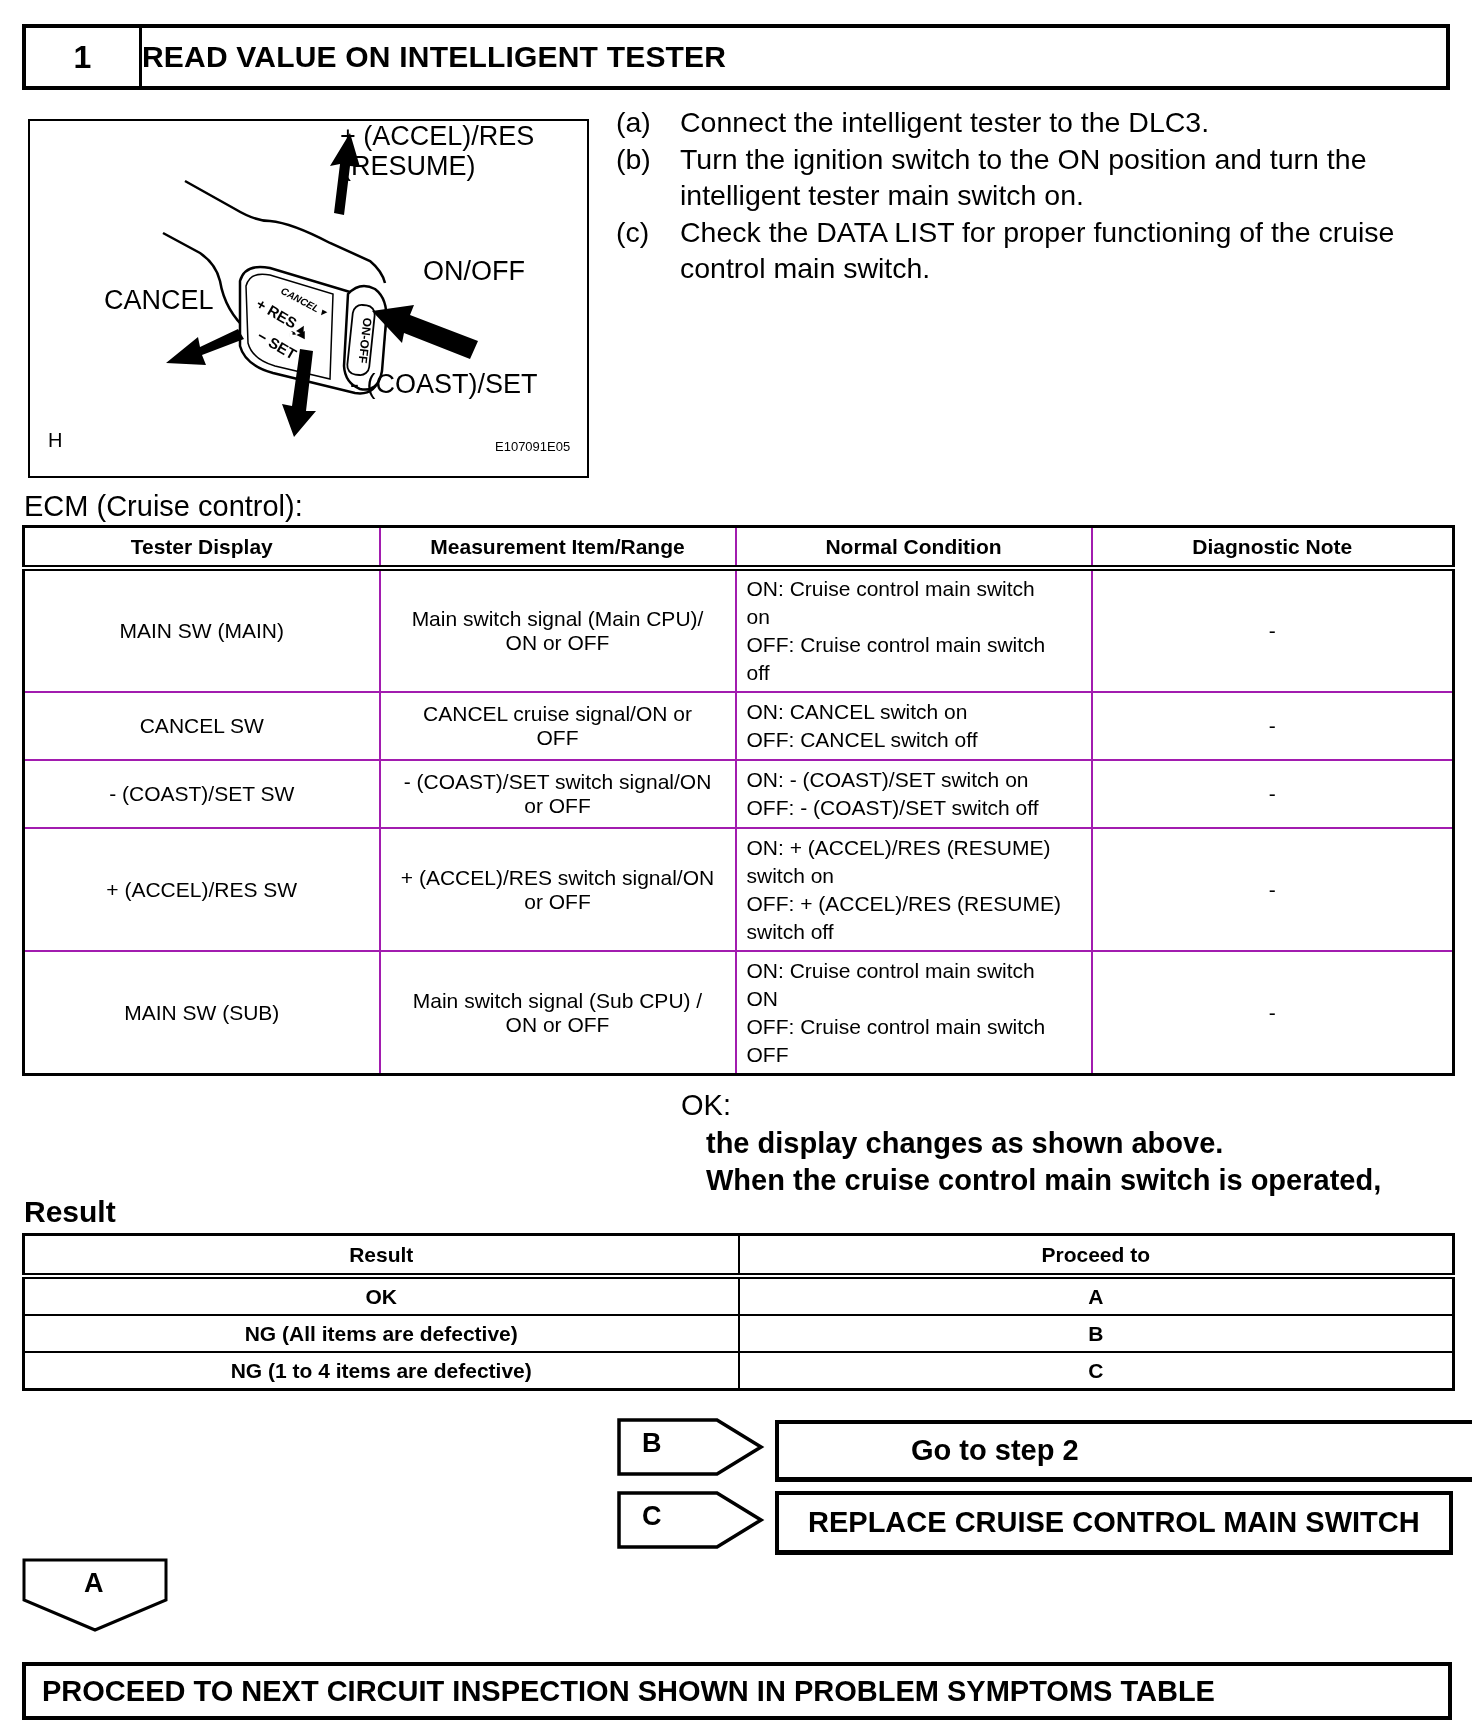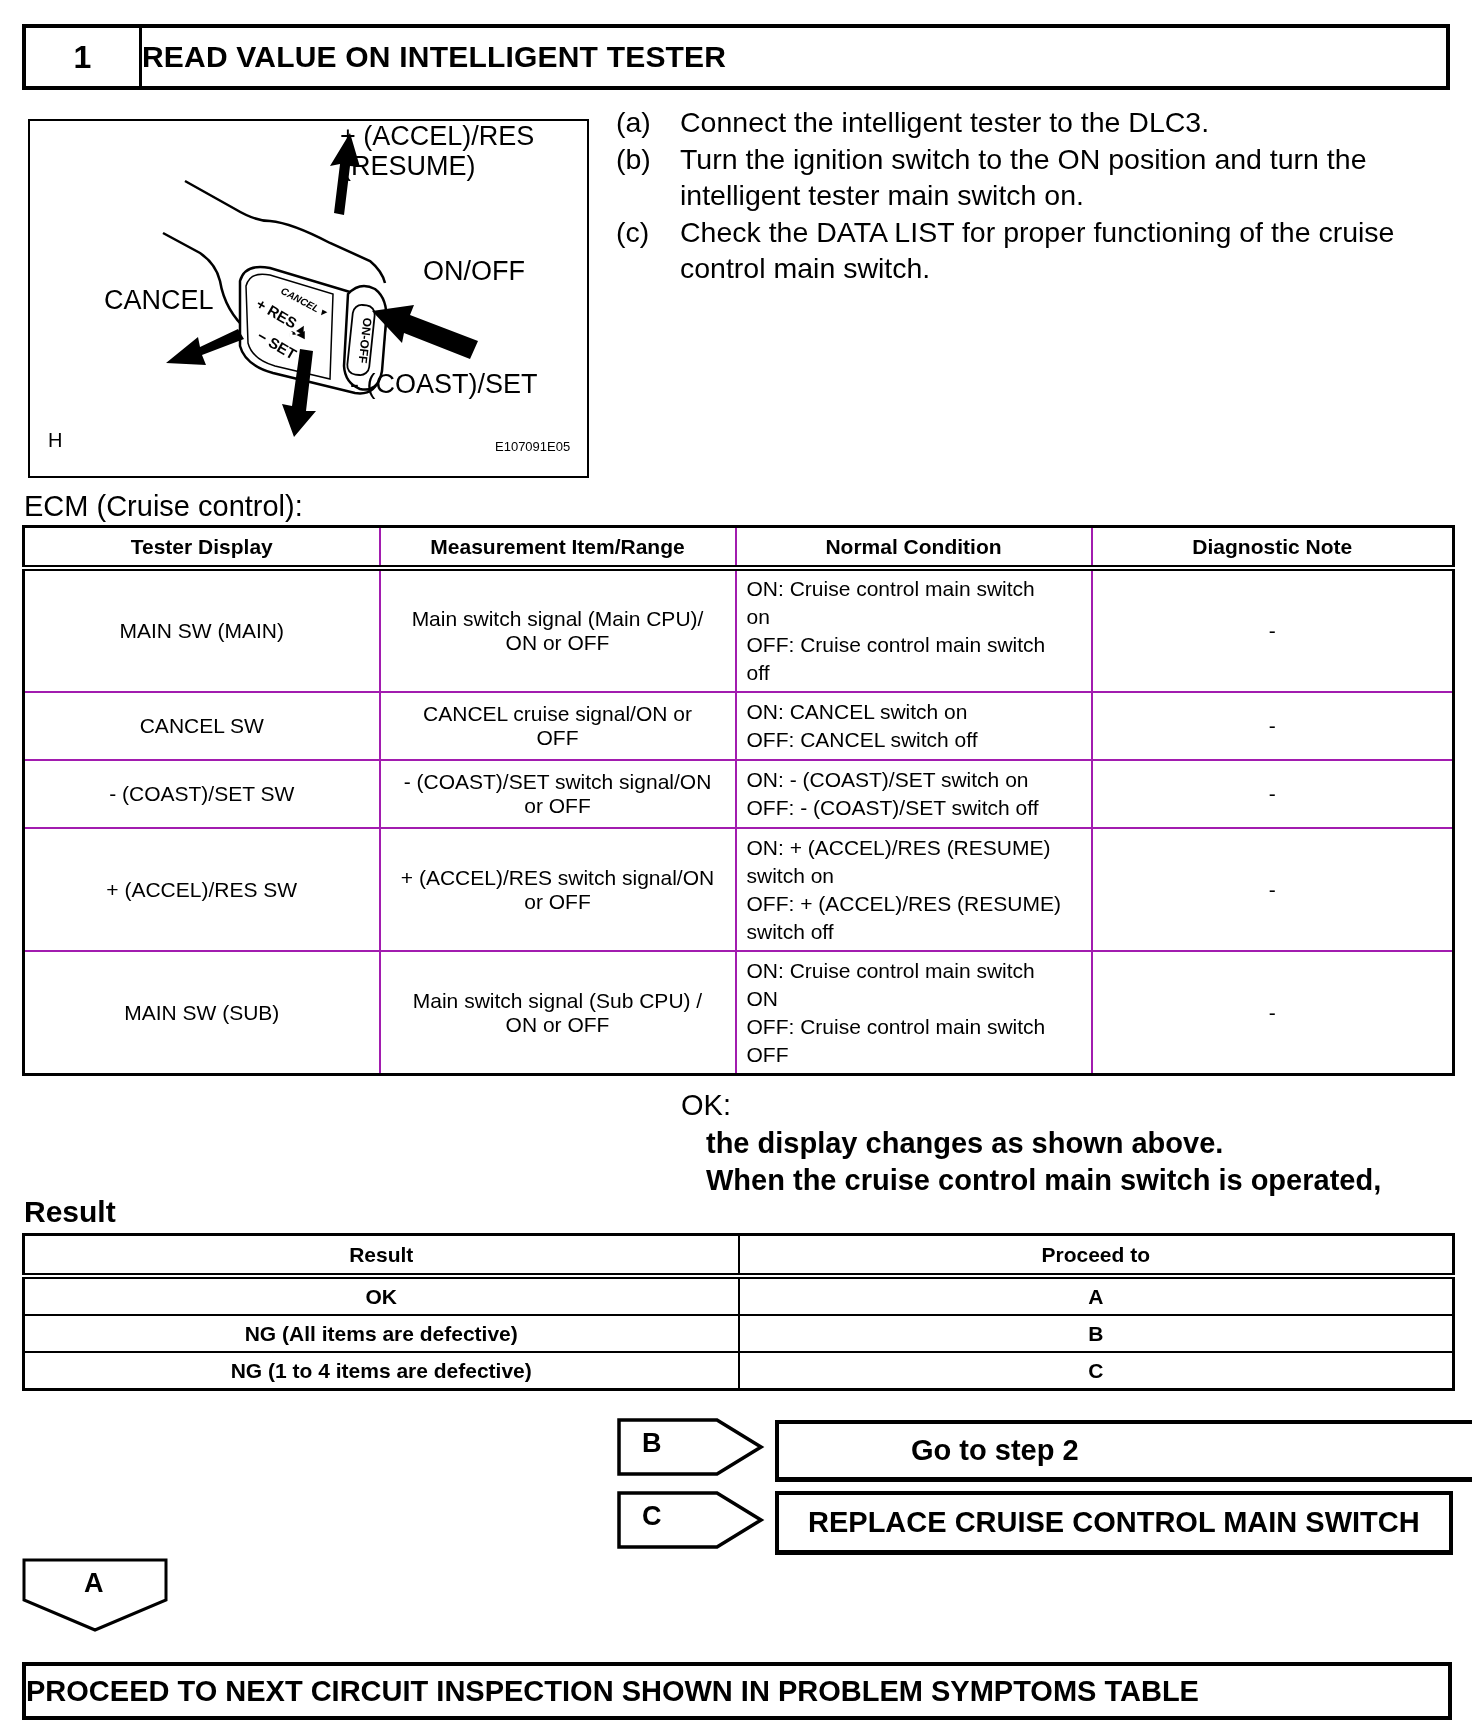--- a/index.html
+++ b/index.html
@@ -47,21 +47,21 @@
   .result-label { left:24px; top:1195px; font-weight:bold; font-size:30px; }
   .result { left:22px; top:1233px; width:1430px; border:3px solid #000; }
   .result th, .result td { border:2px solid #000; font-size:21px; font-weight:bold; text-align:center; height:35px; padding:0; }
   .result th { border-bottom:6px double #000; height:37px; }
 
   
   .tag { position:absolute; }
   .tag .t { position:absolute; font-weight:bold; font-size:27px; }
   .go-box { position:absolute; border:4px solid #000; border-bottom-width:5px; box-sizing:border-box; display:flex; align-items:center; font-weight:bold; font-size:29px; }
   .final-box { left:22px; top:1662px; width:1430px; height:58px; border:4px solid #000; box-sizing:border-box;
-               display:flex; align-items:center; padding-left:0; font-weight:bold; font-size:29px; }
+               display:flex; align-items:center; padding-left:16px; font-weight:bold; font-size:29px; }
 </style>
 </head>
 <body>
 
 <div class="abs step-header">
   <div class="step-num">1</div>
   <div class="step-title">READ VALUE ON INTELLIGENT TESTER</div>
 </div>
 
 <div class="abs illus">

